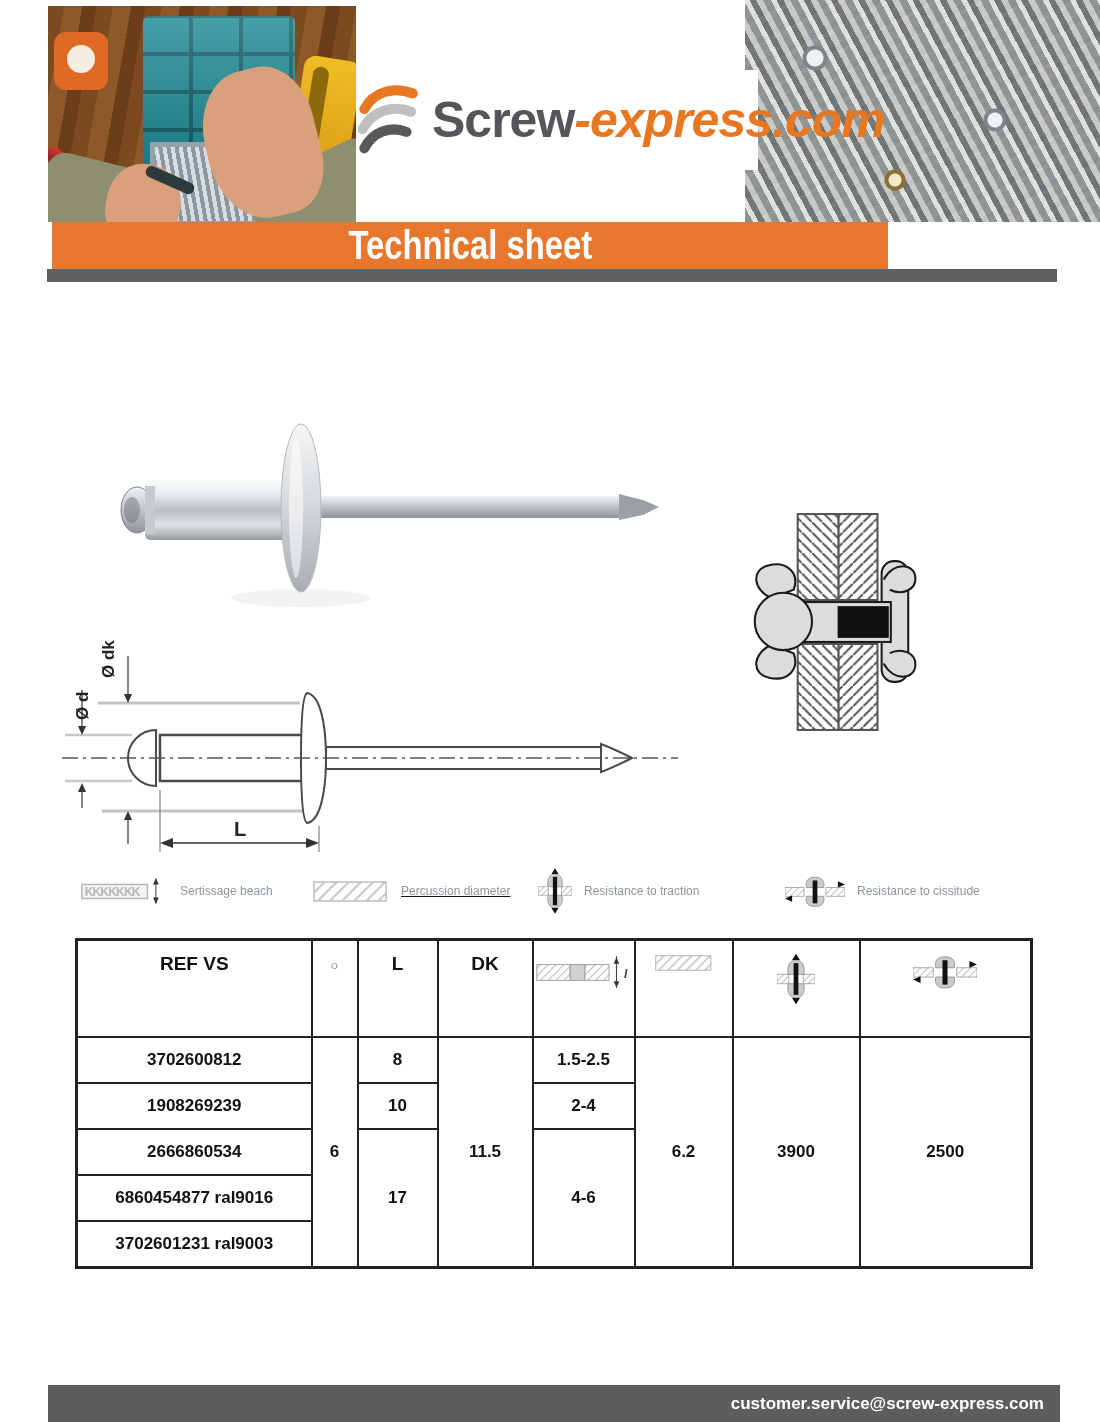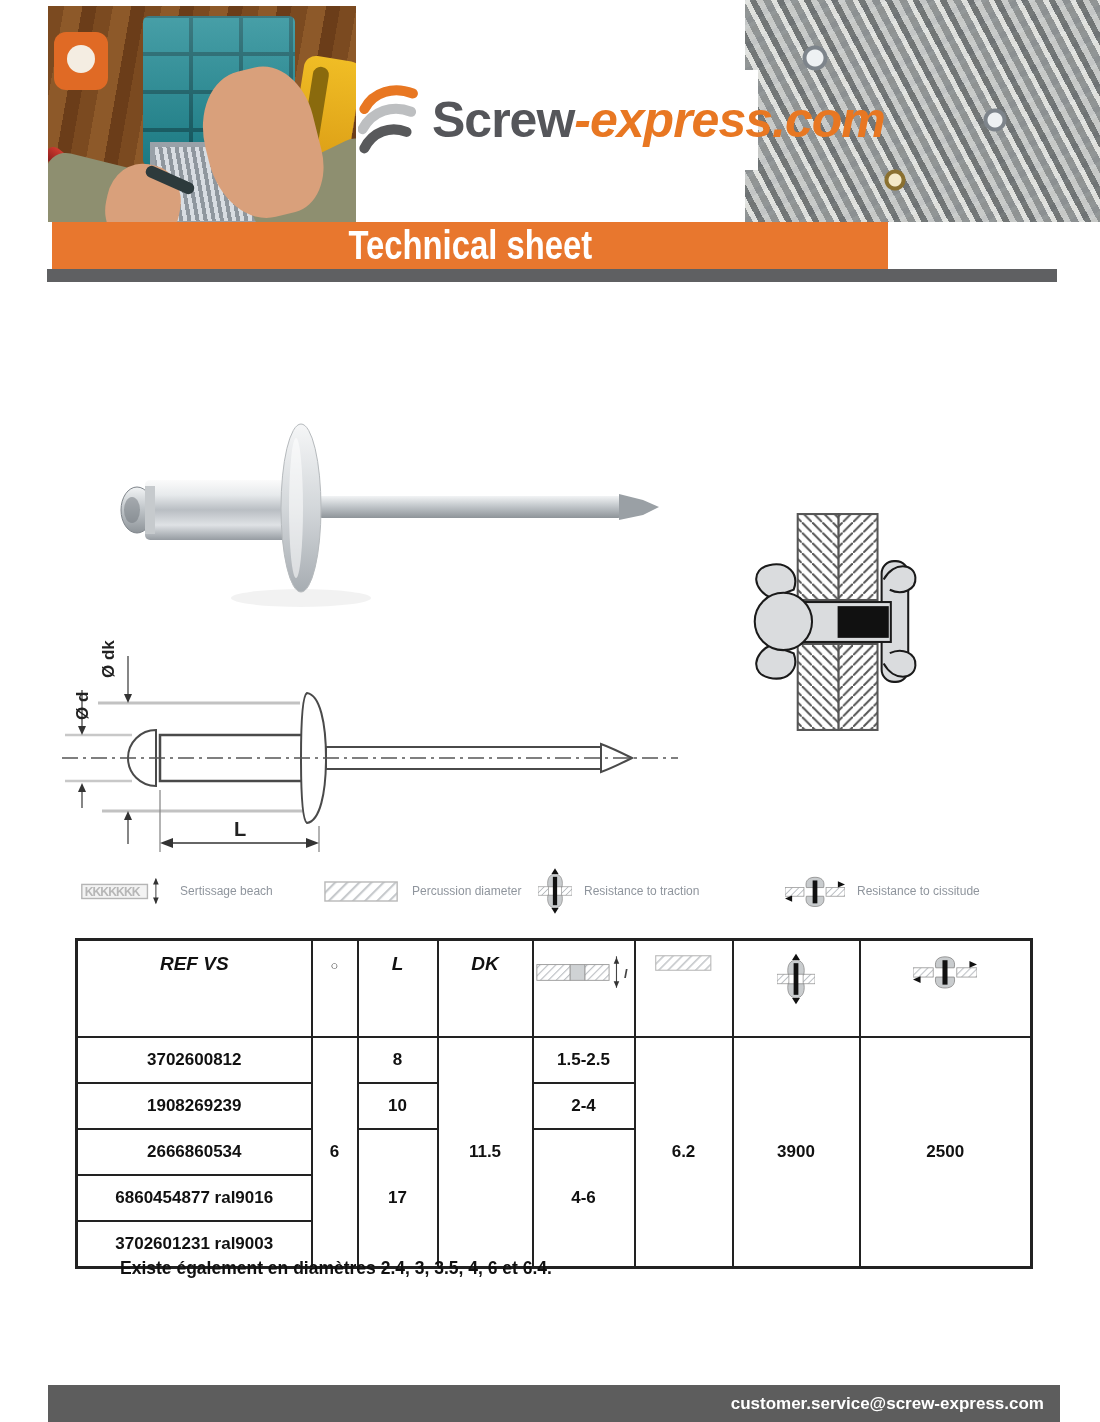--- a/index.html
+++ b/index.html
@@ -58,27 +58,27 @@
 
   
   .rivet-photo{position:absolute;left:105px;top:422px;}
   .line-diagram{position:absolute;left:60px;top:598px;}
   .cross-section{position:absolute;left:740px;top:512px;}
 
   
   .legend{position:absolute;left:75px;top:868px;width:1010px;height:46px;}
   .lg-item{position:absolute;top:0;height:46px;display:flex;align-items:center;gap:12px;}
   .lg-label{color:#8F959D;font-size:12px;white-space:nowrap;}
-  .li1{left:5px;} .li2{left:249px;} .li3{left:463px;} .li4{left:710px;}
+  .li1{left:5px;} .li2{left:238px;text-decoration:underline;} .li3{left:463px;} .li4{left:710px;}
 
   
   .spec-table{position:absolute;left:75px;top:938px;width:955px;border-collapse:collapse;table-layout:fixed;}
   .spec-table th,.spec-table td{border:2px solid #222;text-align:center;font-weight:700;}
   .spec-table{border:3px solid #222;}
-  .spec-table thead th{height:82px;vertical-align:top;padding-top:12px;font-size:19px;font-style:italic;}
+  .spec-table thead th{height:82px;vertical-align:top;padding-top:12px;font-size:19px;}
   .spec-table tbody td{height:42px;font-size:17px;}
   .circ{font-weight:400;font-size:13px;color:#333;}
 
   
   .note{position:absolute;left:120px;top:1258px;font-size:17.5px;font-weight:700;}
   .footer{position:absolute;left:48px;top:1385px;width:1012px;height:37px;background:#5D5D5D;color:#fff;
     font-size:17px;font-weight:700;line-height:37px;text-align:right;padding-right:16px;box-sizing:border-box;}
 
   svg text{font-family:"Liberation Sans",sans-serif;}
   .hiddendefs{position:absolute;width:0;height:0;overflow:hidden;}
@@ -346,19 +346,18 @@
       </tr>
       <tr>
         <td>6860454877 ral9016</td>
       </tr>
       <tr>
         <td>3702601231 ral9003</td>
       </tr>
     </tbody>
   </table>
 
-  <div class="note">Existe également en diamètres 2.4, 3, 3.5, 4, 6 et 6.4.</div>
 
   <div class="footer">
     <span>customer.service@screw-express.com</span>
   </div>
 
 </div>
 
 </body></html>

